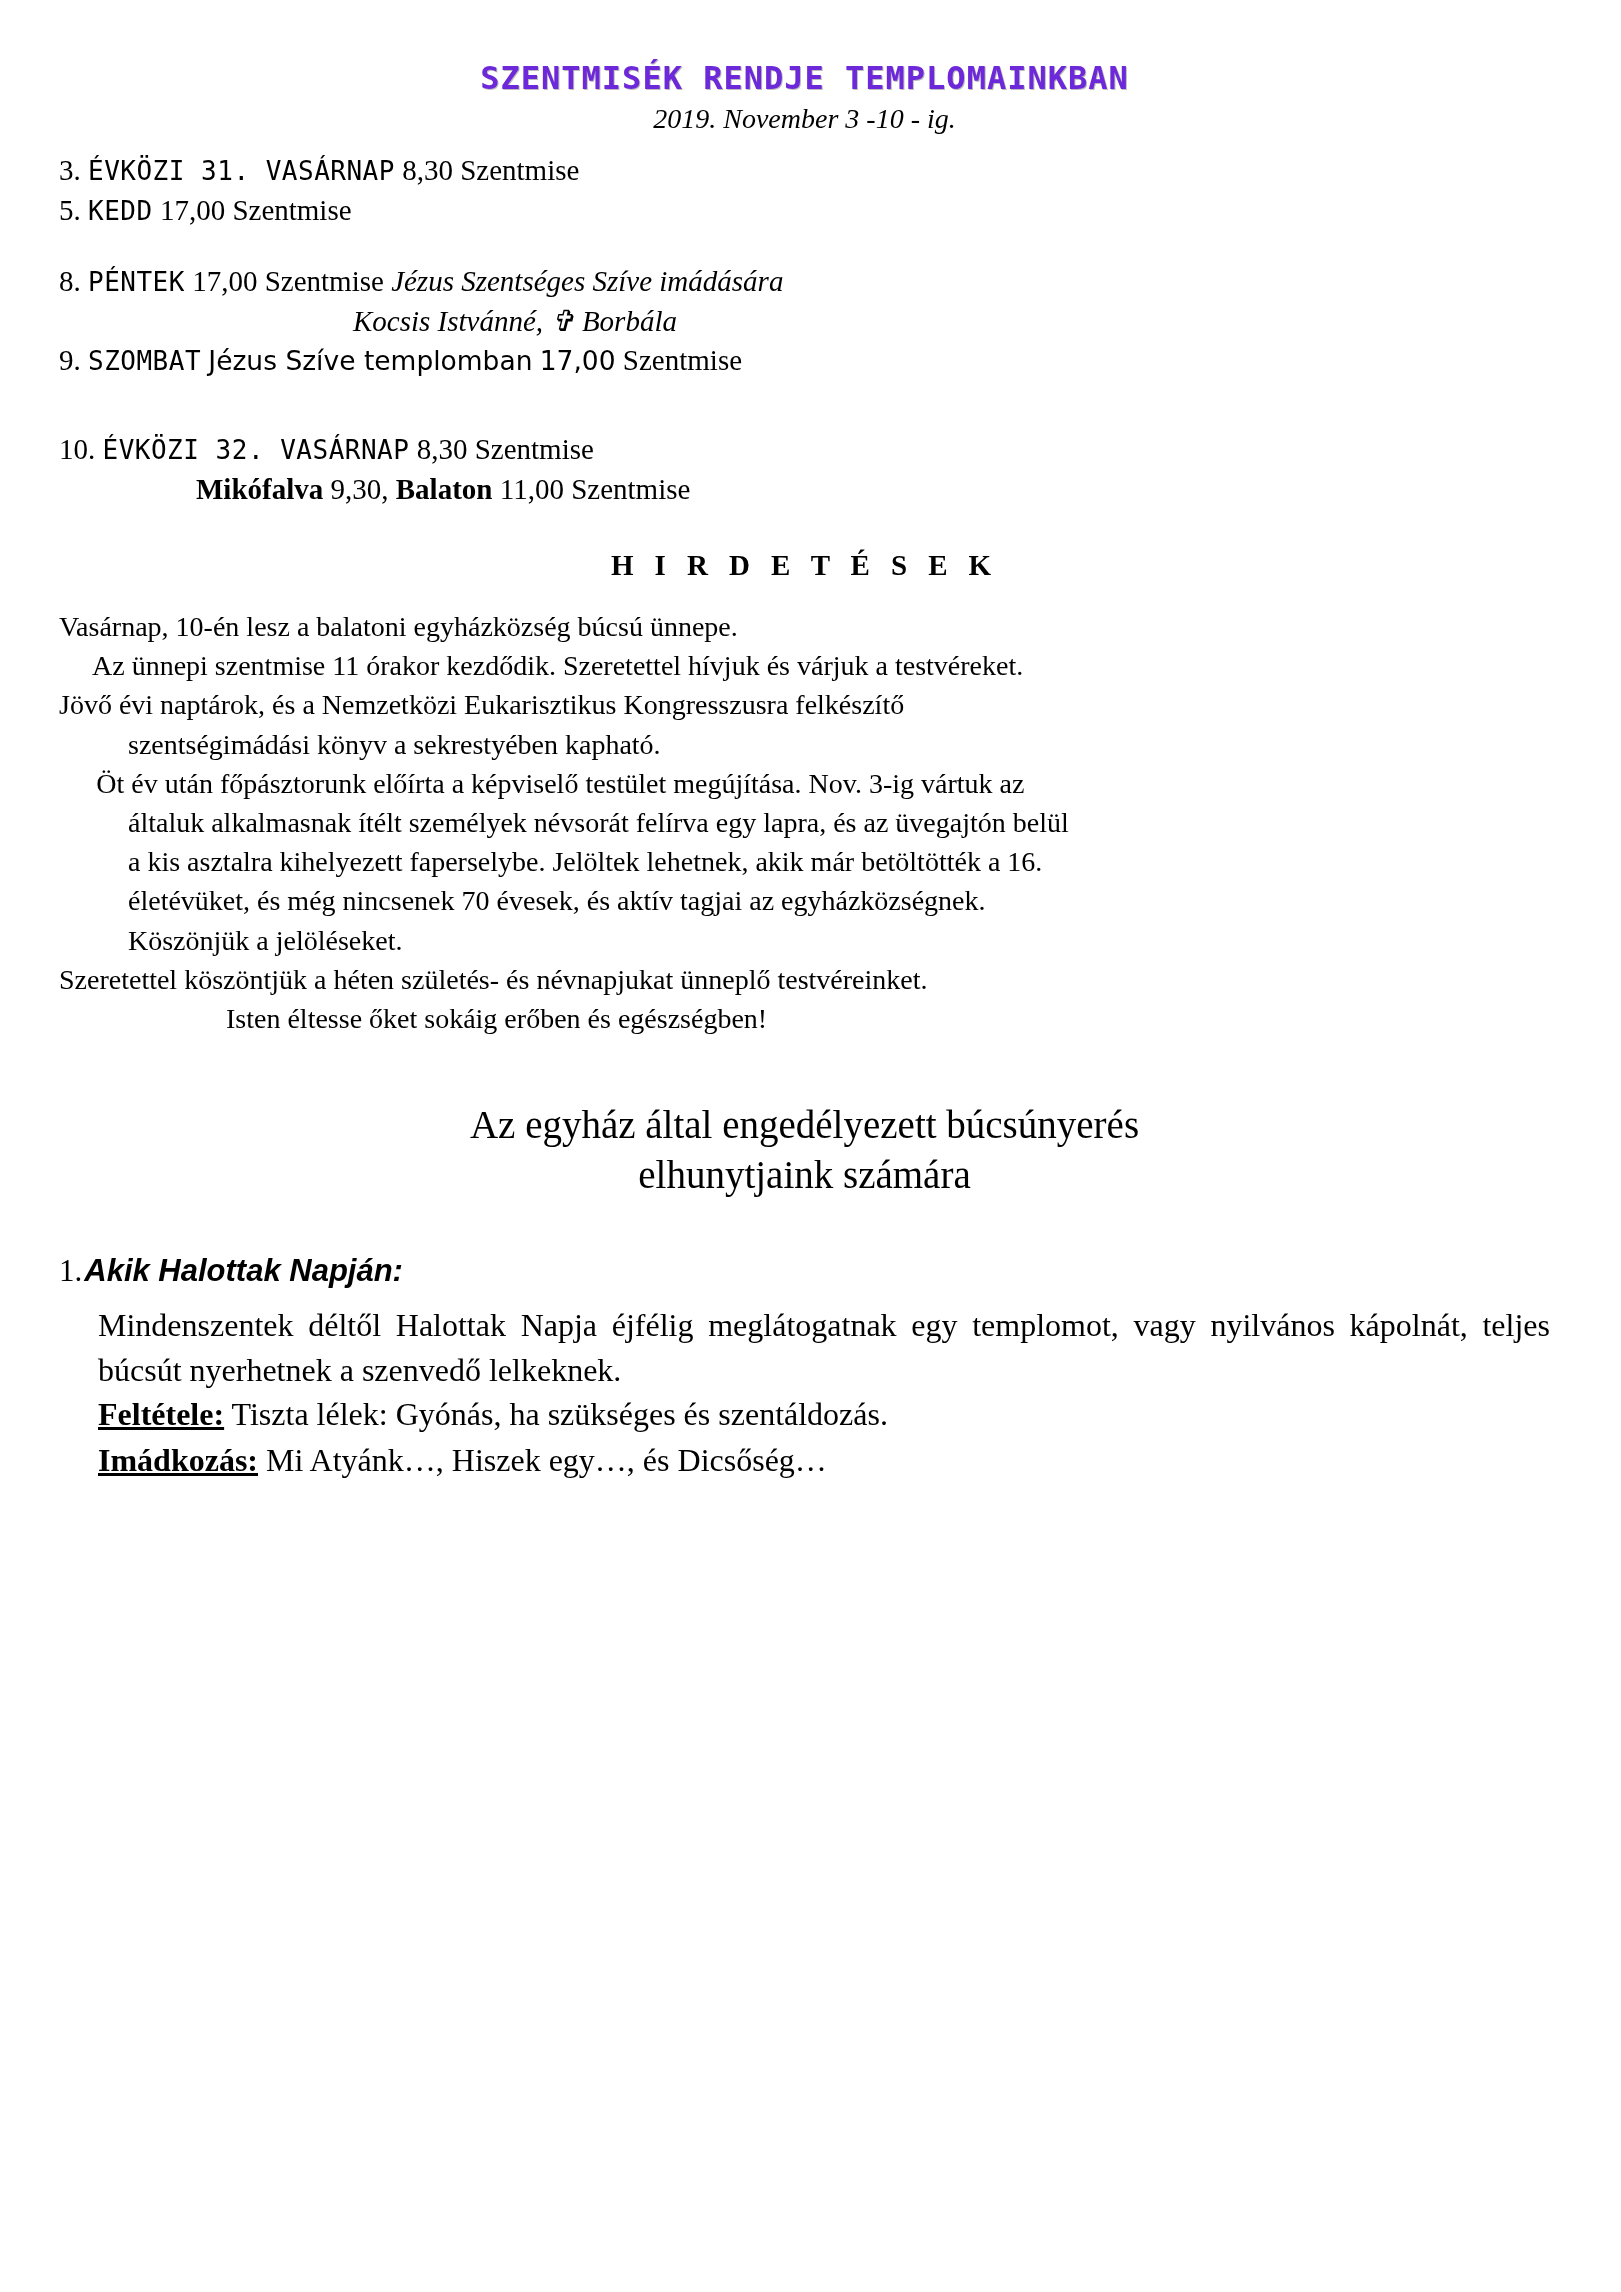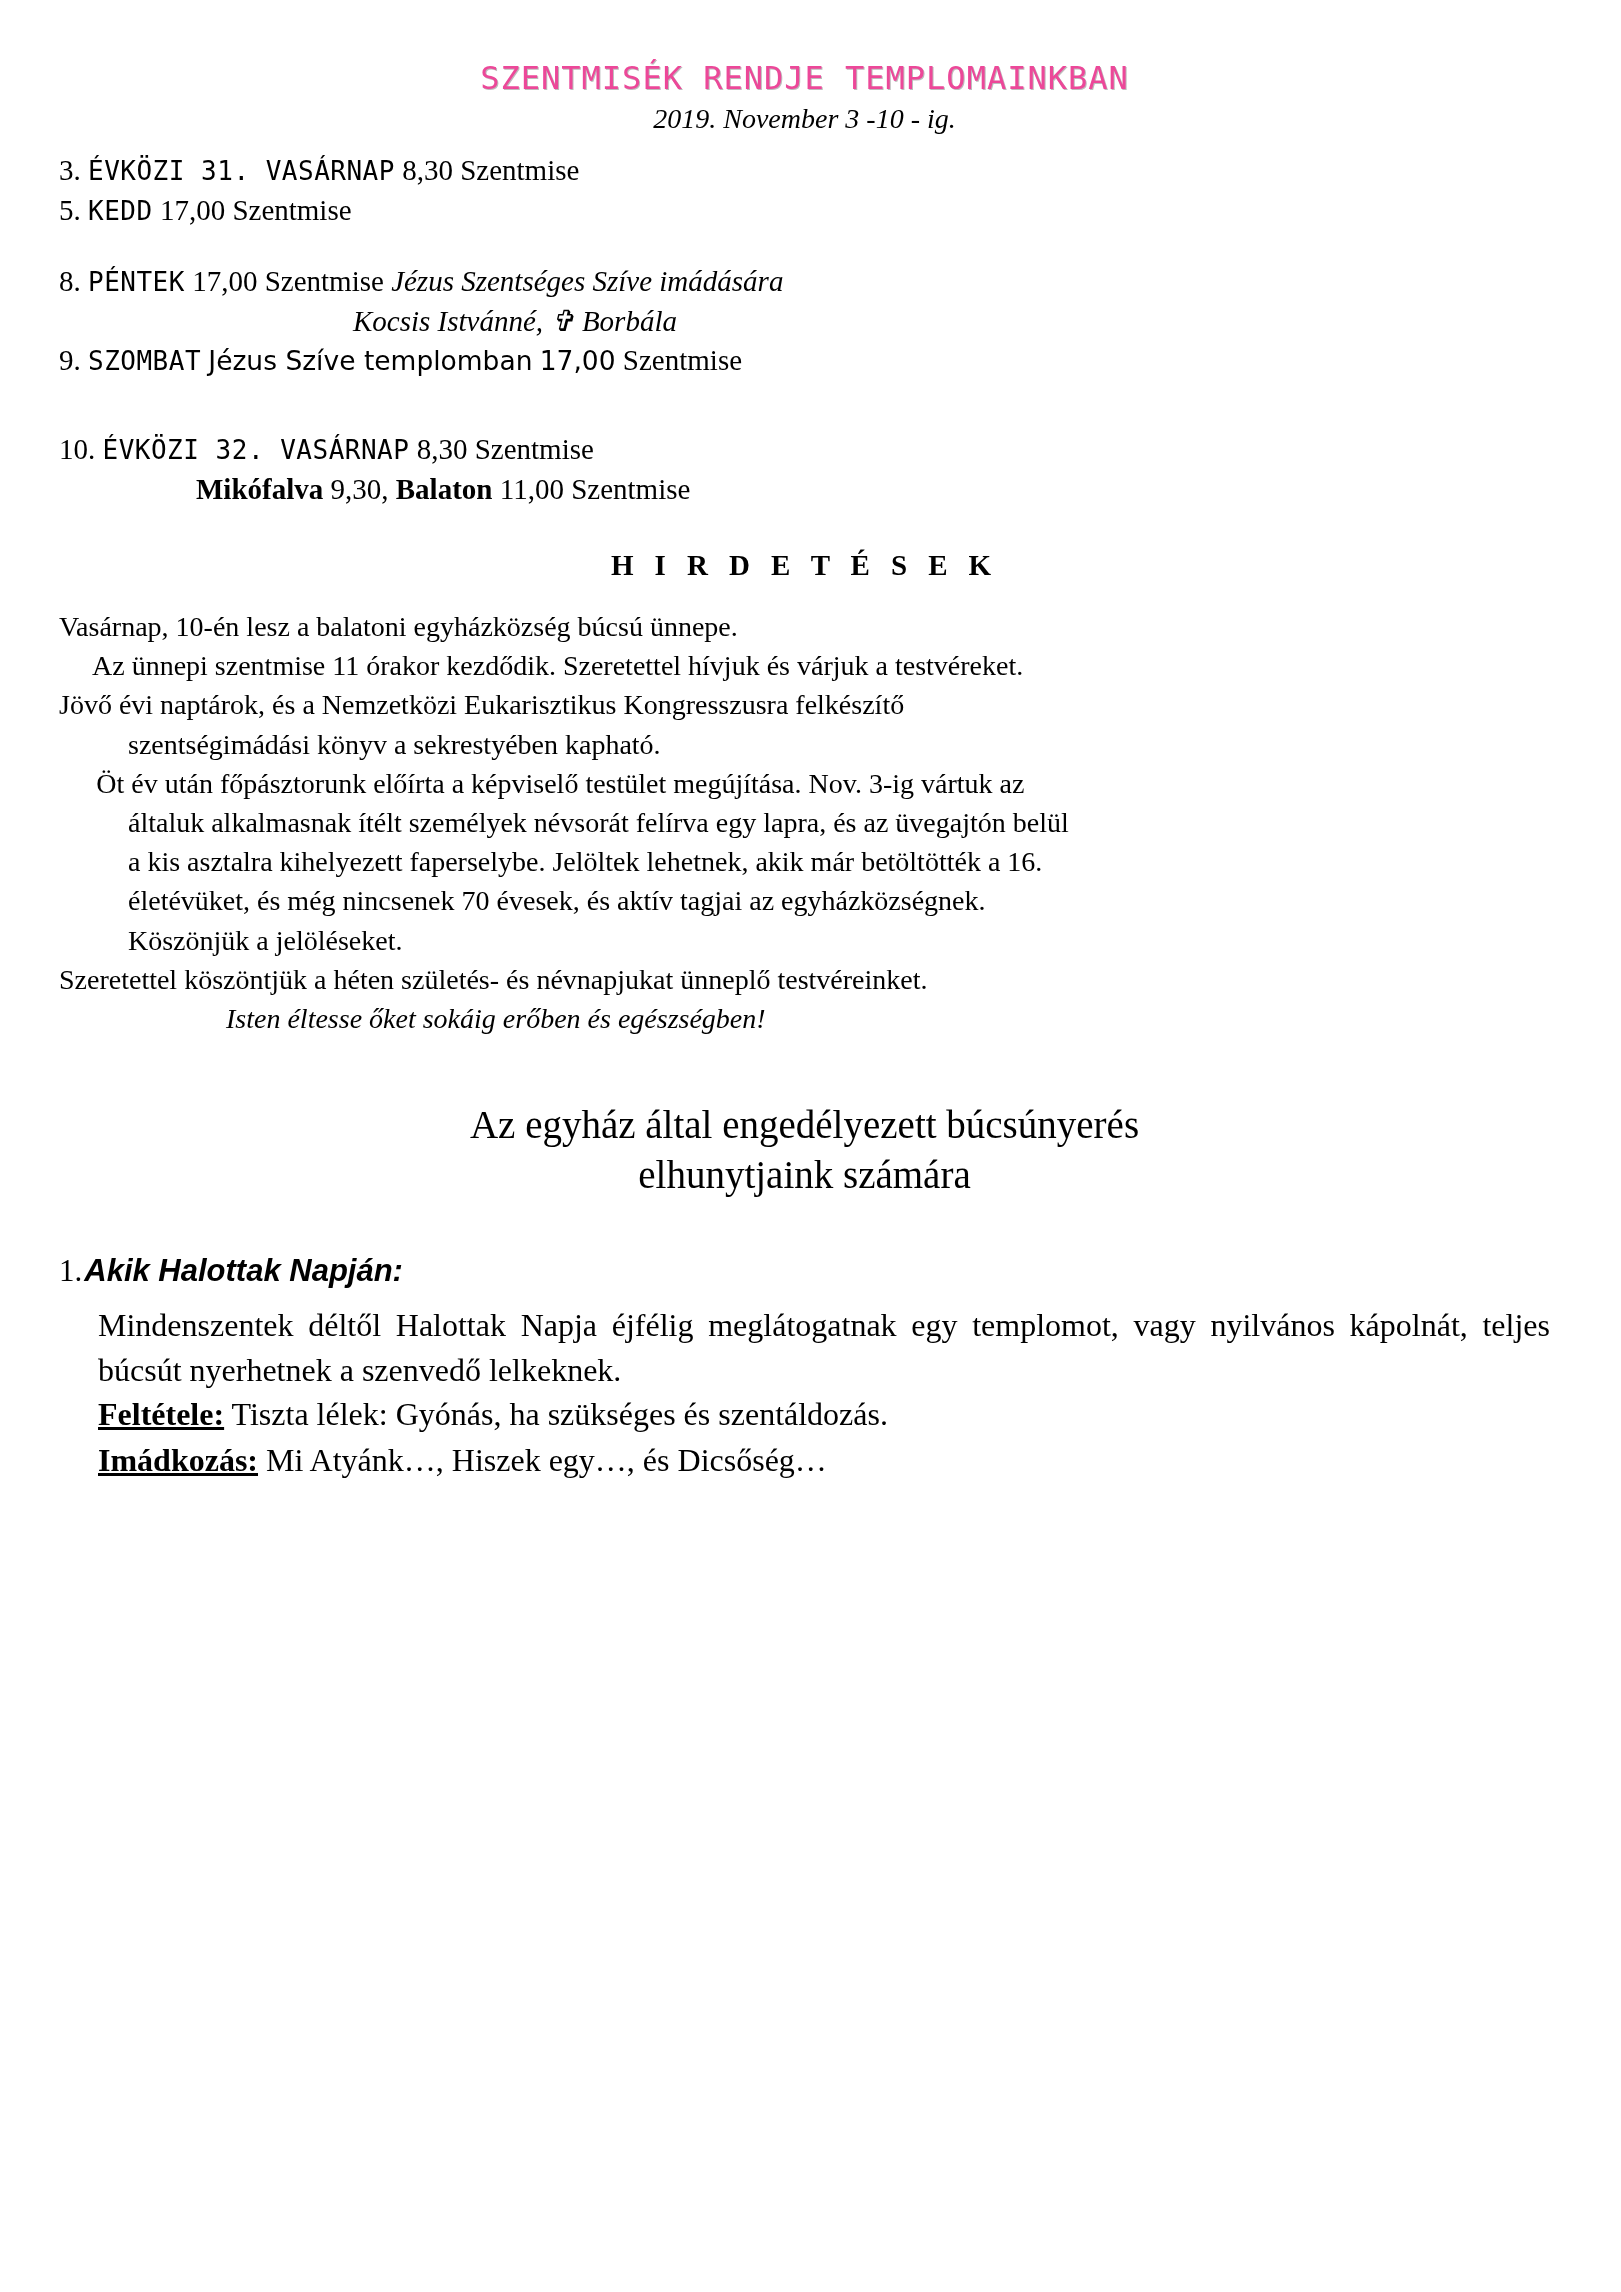--- a/index.html
+++ b/index.html
@@ -20,22 +20,22 @@
     box-sizing: border-box;
     padding: 59px 71px 39px 59px;
   }
 
   
   .doc-title {
     text-align: center;
     font-family: "DejaVu Sans Mono", monospace;
     font-size: 32px;
     letter-spacing: 1px;
-    font-weight: normal;
-    color: #ec4899;
+    font-weight: bold;
+    color: #6d28d9;
     text-shadow: 1px 1px 0 #bdbdbd;
     margin: 0 0 5.9px 0;
   }
   .doc-subtitle {
     text-align: center;
     font-family: "Liberation Serif", serif;
     font-style: italic;
     font-size: 28px;
     margin: 0 0 17.6px 0;
   }
@@ -80,21 +80,21 @@
   .announce-block {
     font-size: 28px;
     line-height: 1.33;
   }
   .announce-block p {
     margin: 0 0 2px 0;
   }
   .ind-1 { padding-left: 33px; }
   .ind-2 { padding-left: 69px; }
   .ind-3 { padding-left: 51px; text-indent: -13.7px; }
-  .ind-center { padding-left: 167px; font-style: italic; }
+  .ind-center { padding-left: 167px; }
 
   
   .section-title {
     text-align: center;
     font-size: 39px;
     font-weight: normal;
     line-height: 1.28;
     margin: 63px 0 53px 0;
   }
   .item-row {

